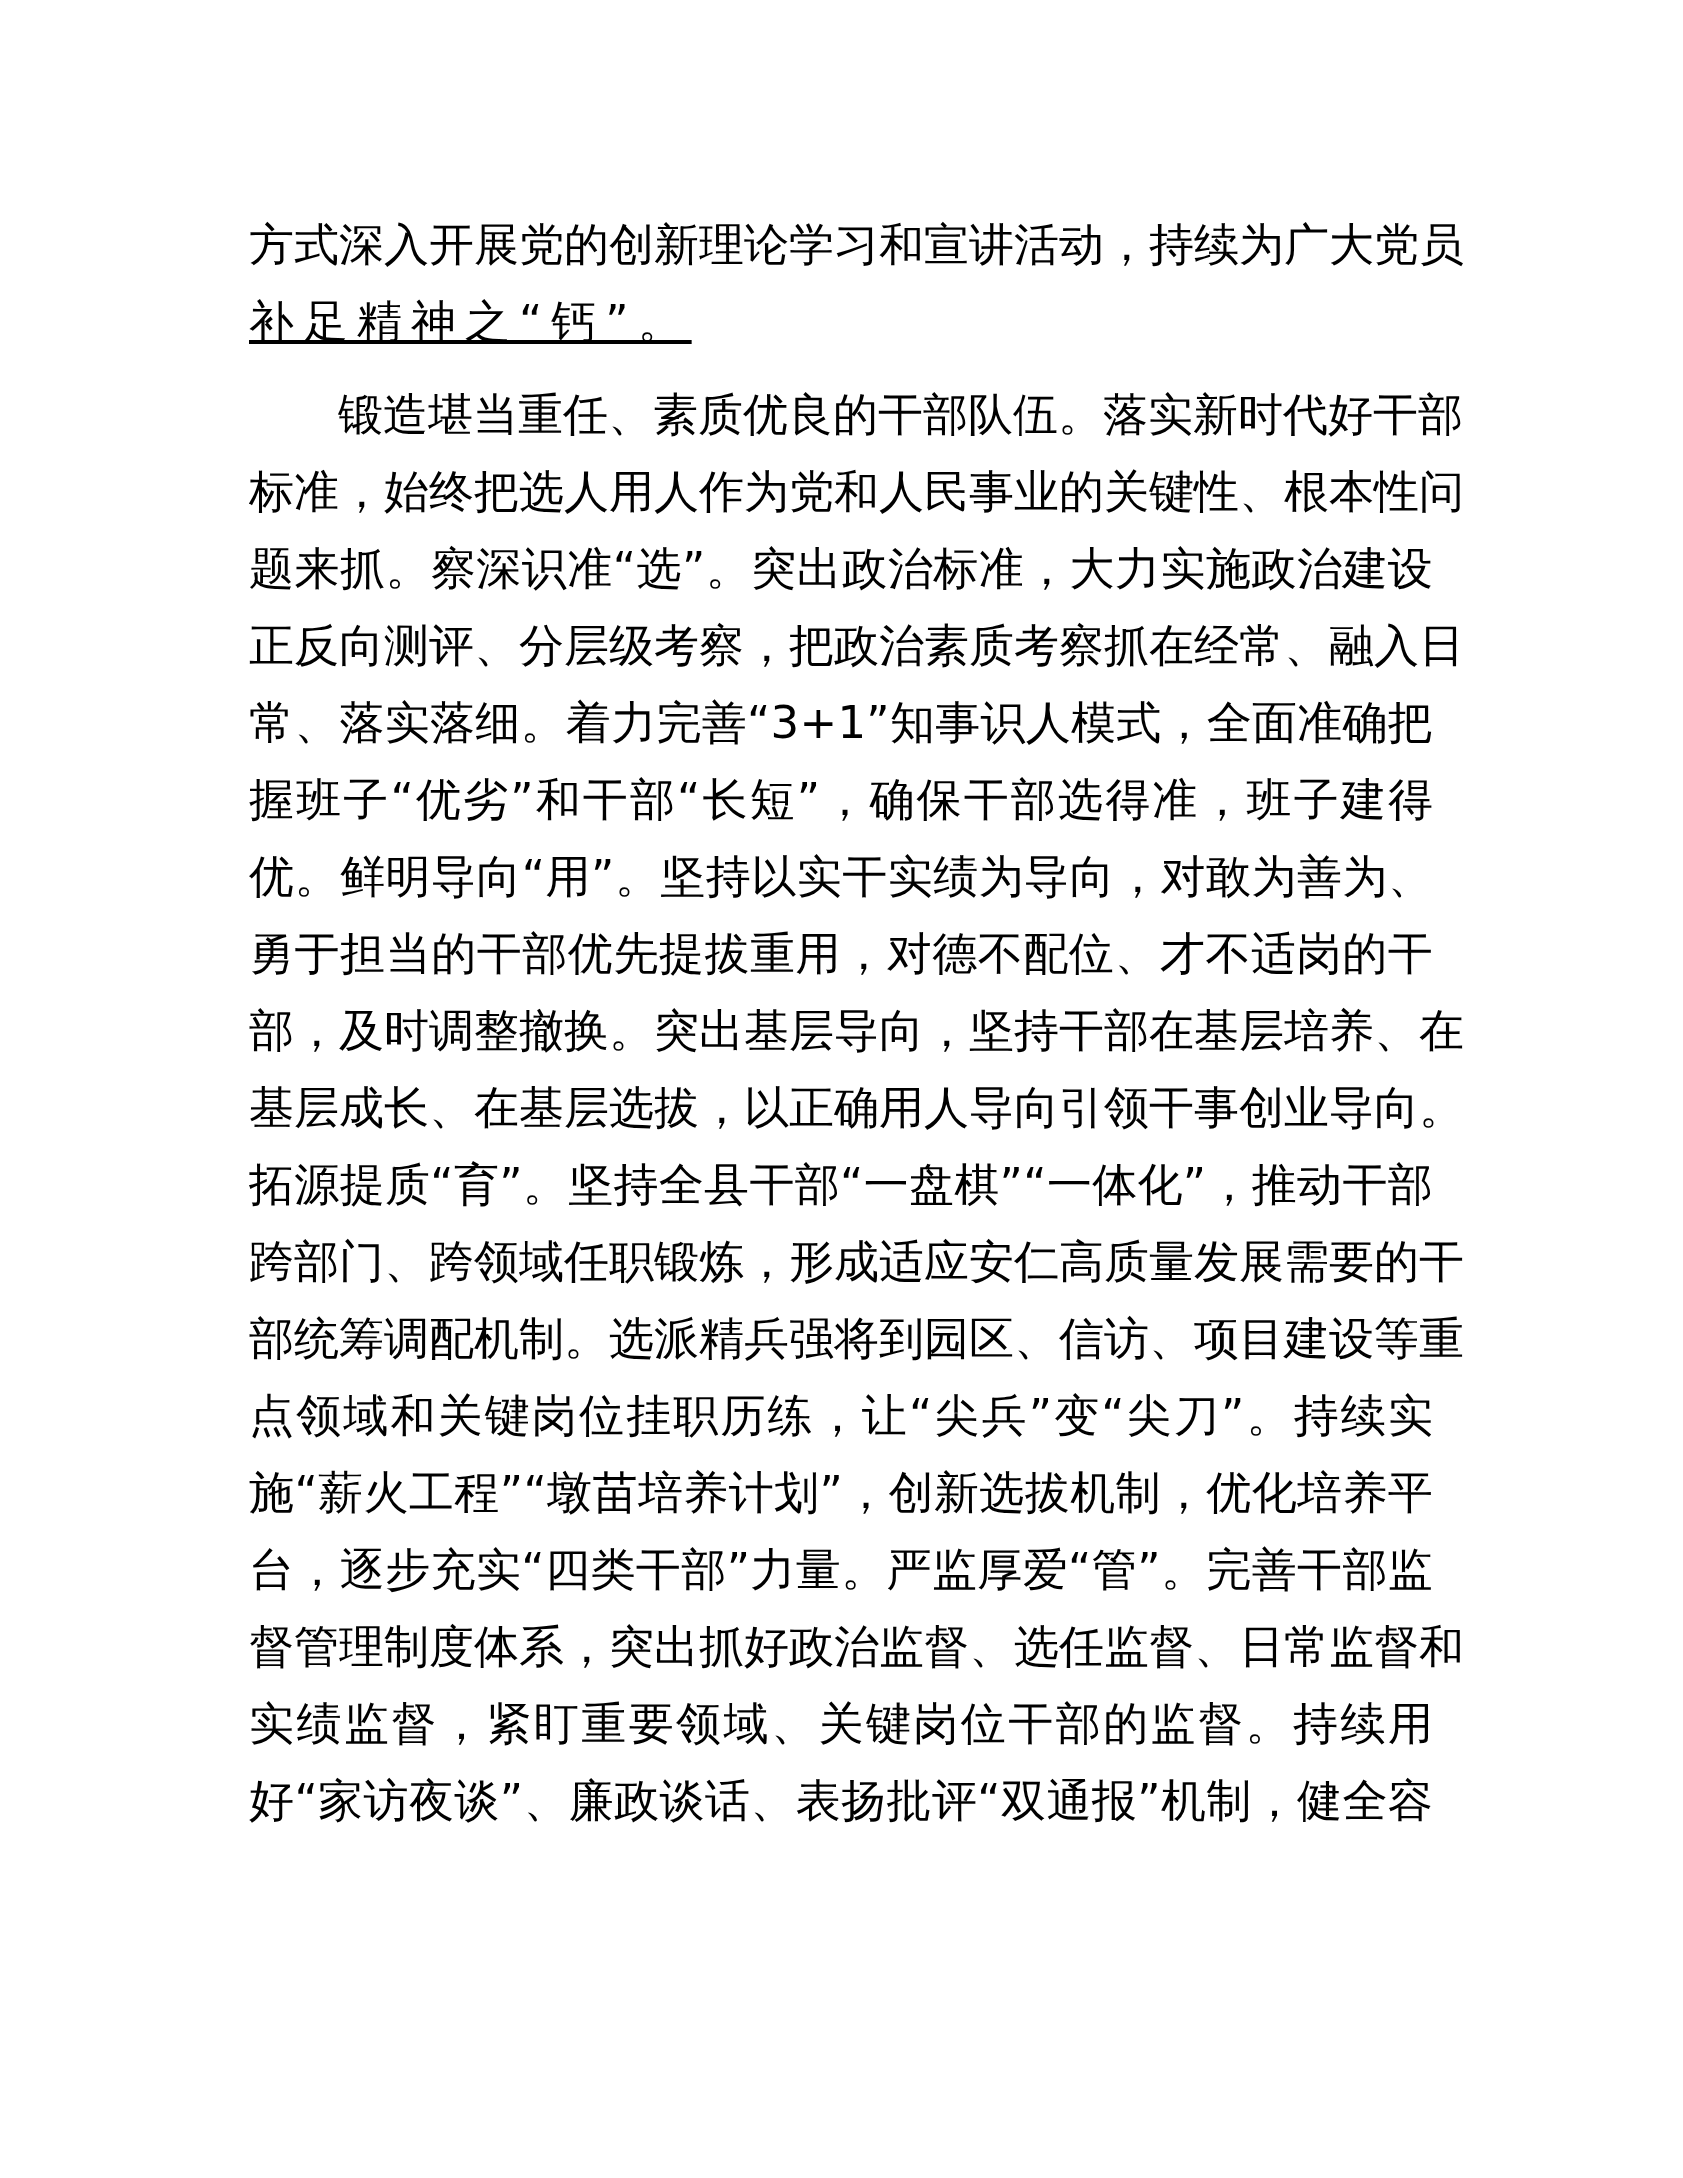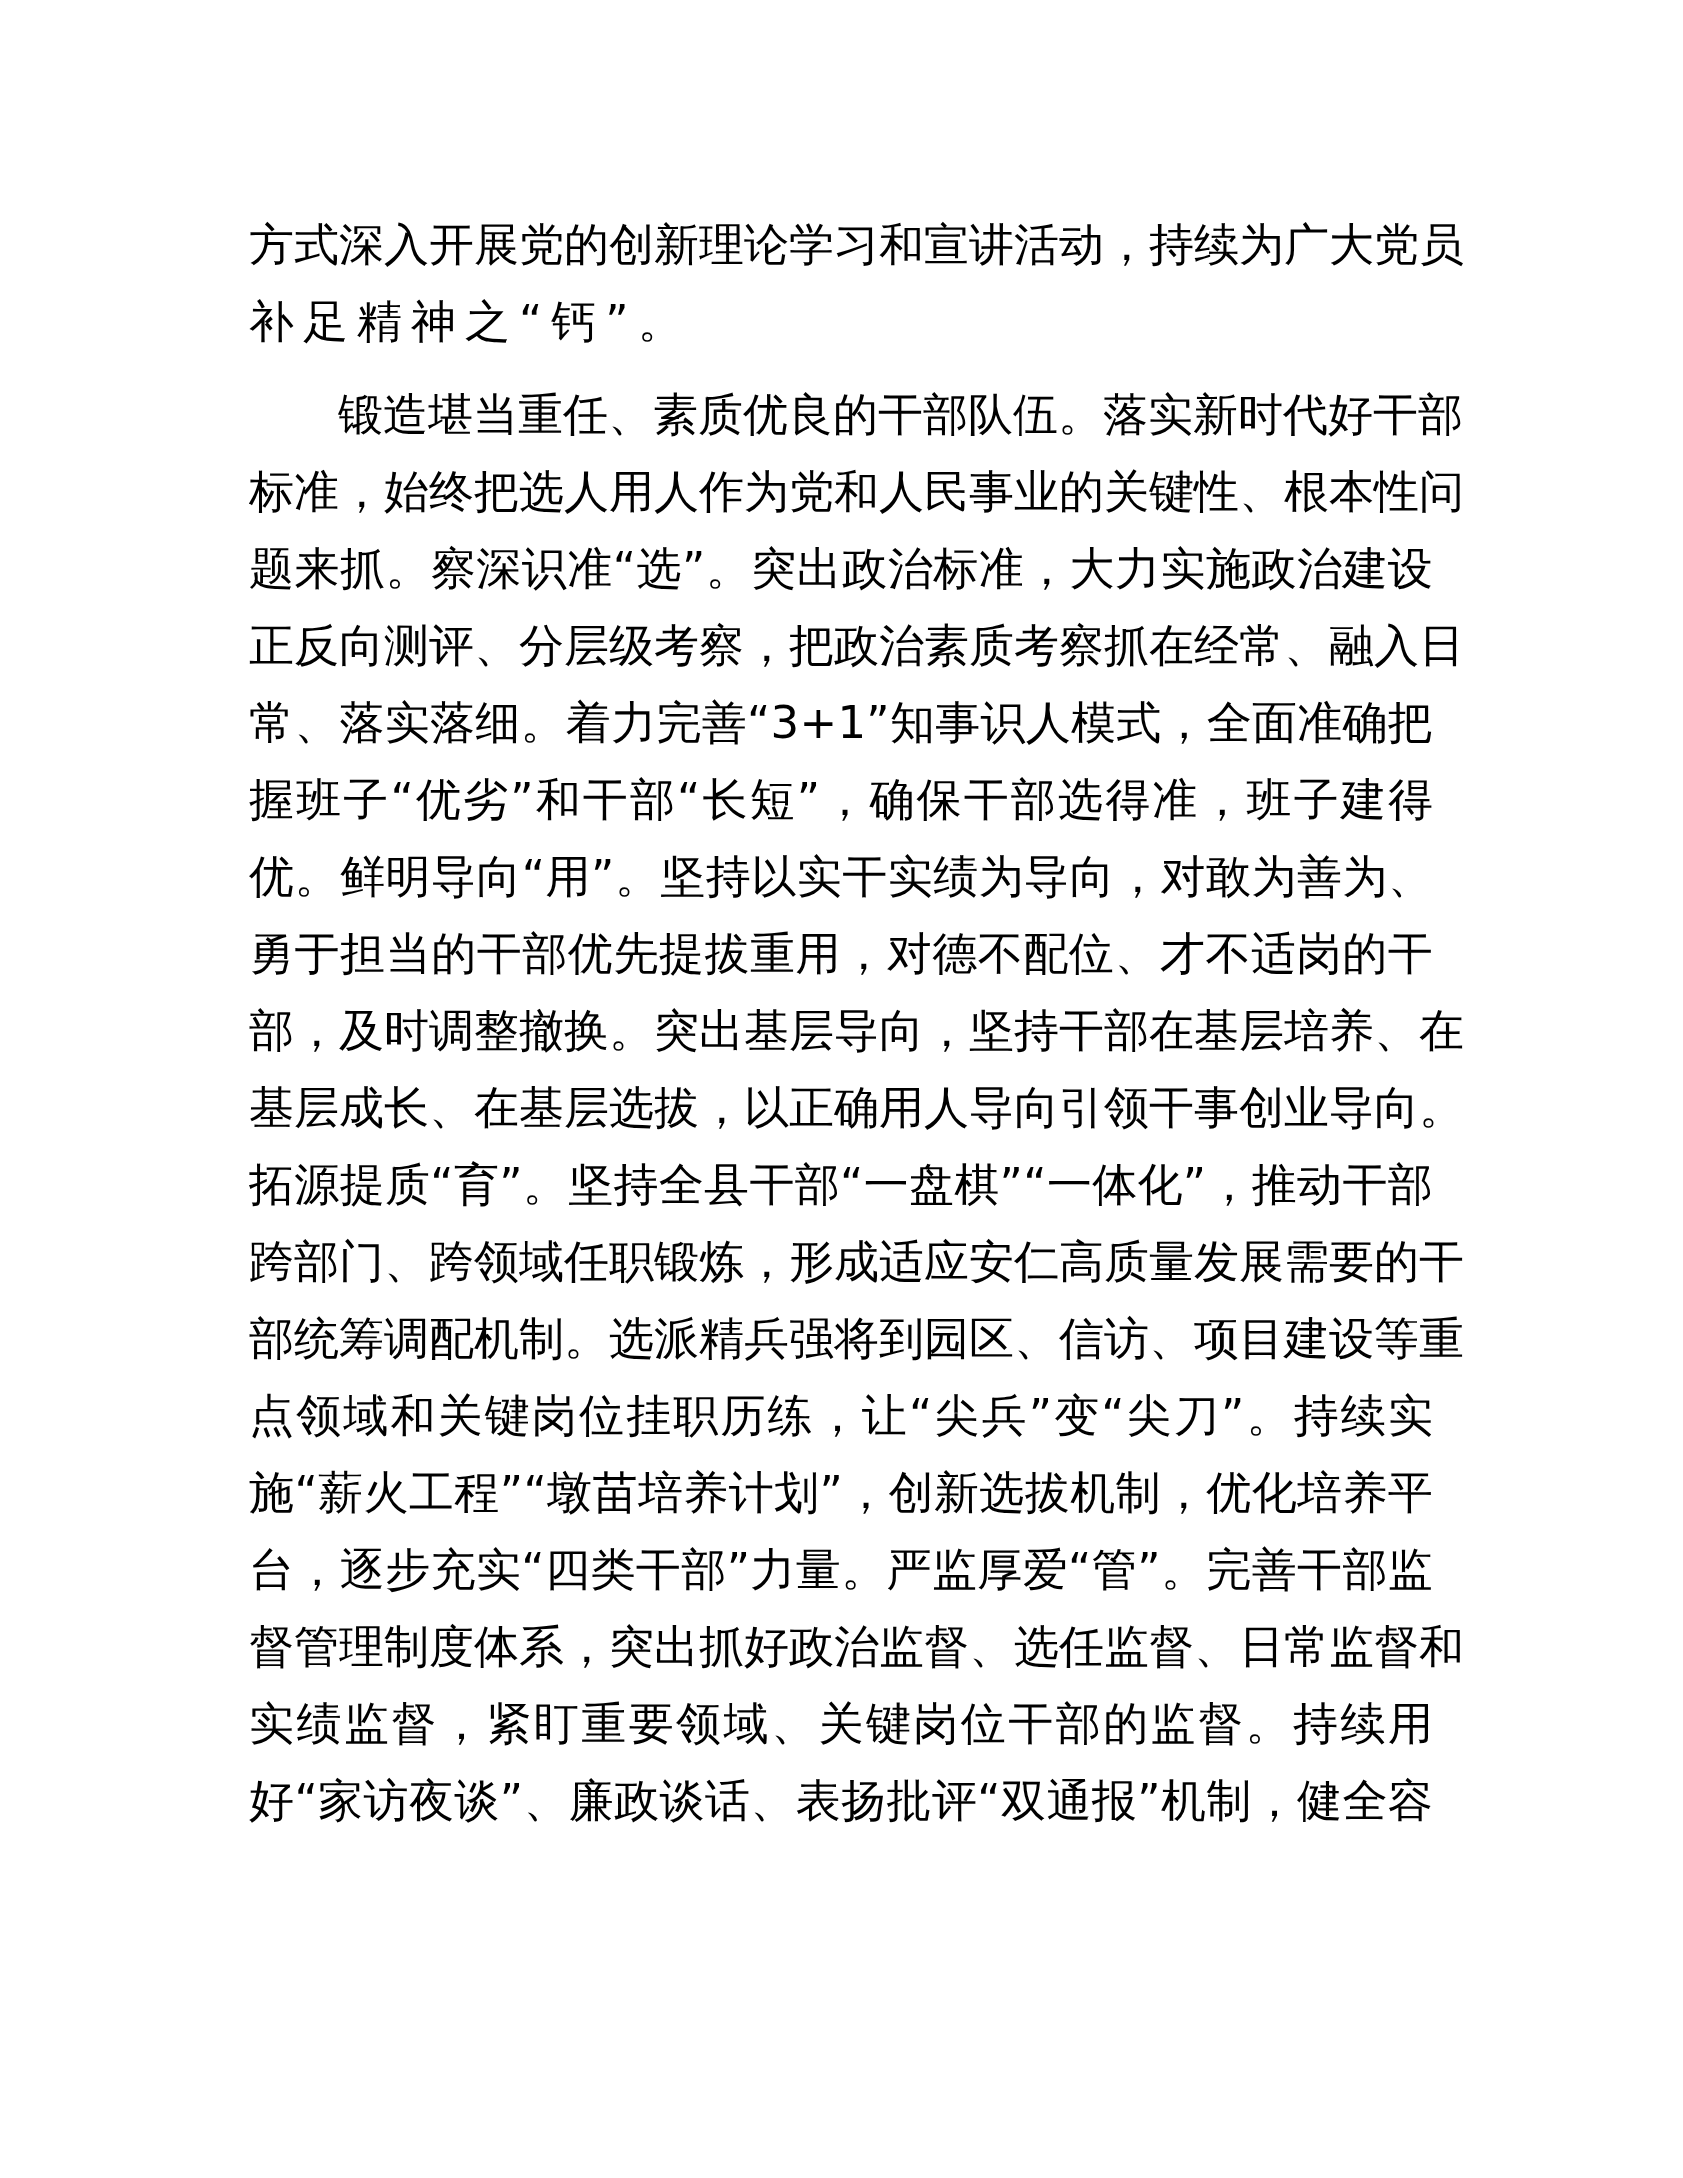--- a/index.html
+++ b/index.html
@@ -645,15 +645,16 @@
     </p>
 
   </div>
 </div>
 
 <style>
   .line.no-justify {
     text-align: right;
     text-align-last: left;
     letter-spacing: 9px;
+    text-decoration: underline;
   }
 </style>
 
 
 </body></html>

